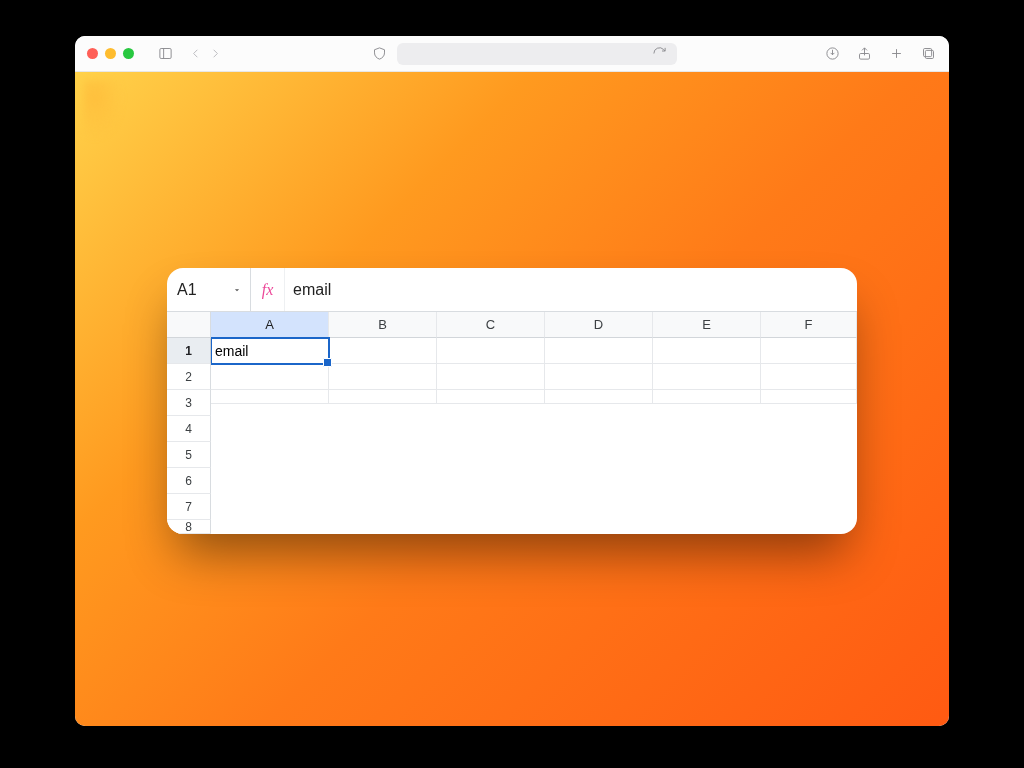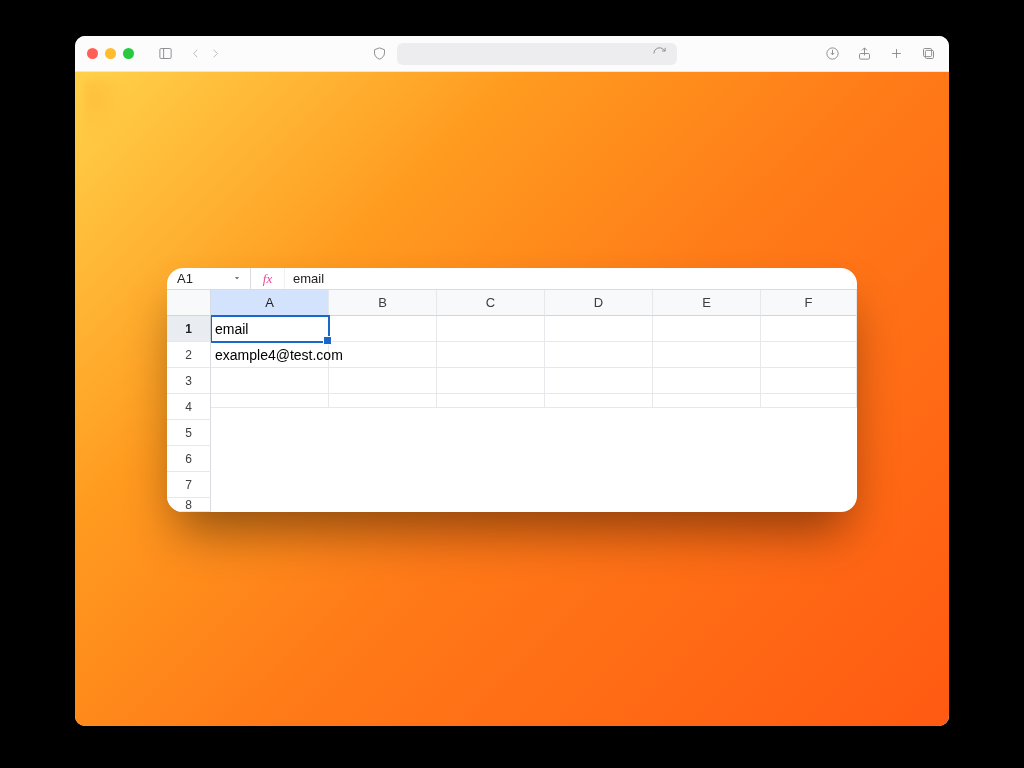--- a/index.html
+++ b/index.html
@@ -76,25 +76,25 @@
     margin-top: 196px;
     width: 690px;
     background: #fff;
     border-radius: 16px;
     box-shadow: 0 28px 50px -10px rgba(0,0,0,0.45);
     overflow: hidden;
   }
 
   
   .fx-row {
-    height: 22px;
+    height: 44px;
     display: flex;
     align-items: stretch;
     border-bottom: 1px solid #d8dce0;
-    font-size: 13px;
+    font-size: 16px;
     color: #222;
   }
   .name-box {
     width: 84px;
     display: flex;
     align-items: center;
     justify-content: space-between;
     padding: 0 8px 0 10px;
     border-right: 1px solid #d8dce0;
   }
@@ -310,30 +310,20 @@
             <div class="colhdr cC">C</div>
             <div class="colhdr cD">D</div>
             <div class="colhdr cE">E</div>
             <div class="colhdr cF">F</div>
           </div>
 
           <div class="data-rows">
             <div class="data-row">
               <div class="cell cA active">
                   <span>email</span>
-                </div>
-              <div class="cell cB"></div>
-              <div class="cell cC"></div>
-              <div class="cell cD"></div>
-              <div class="cell cE"></div>
-              <div class="cell cF"></div>
-            </div>
-            <div class="data-row">
-              <div class="cell cA">
-                  <span class="overflow">example4@test.com</span>
                 </div>
               <div class="cell cB"></div>
               <div class="cell cC"></div>
               <div class="cell cD"></div>
               <div class="cell cE"></div>
               <div class="cell cF"></div>
             </div>
             <div class="data-row">
               <div class="cell cA"></div>
               <div class="cell cB"></div>

